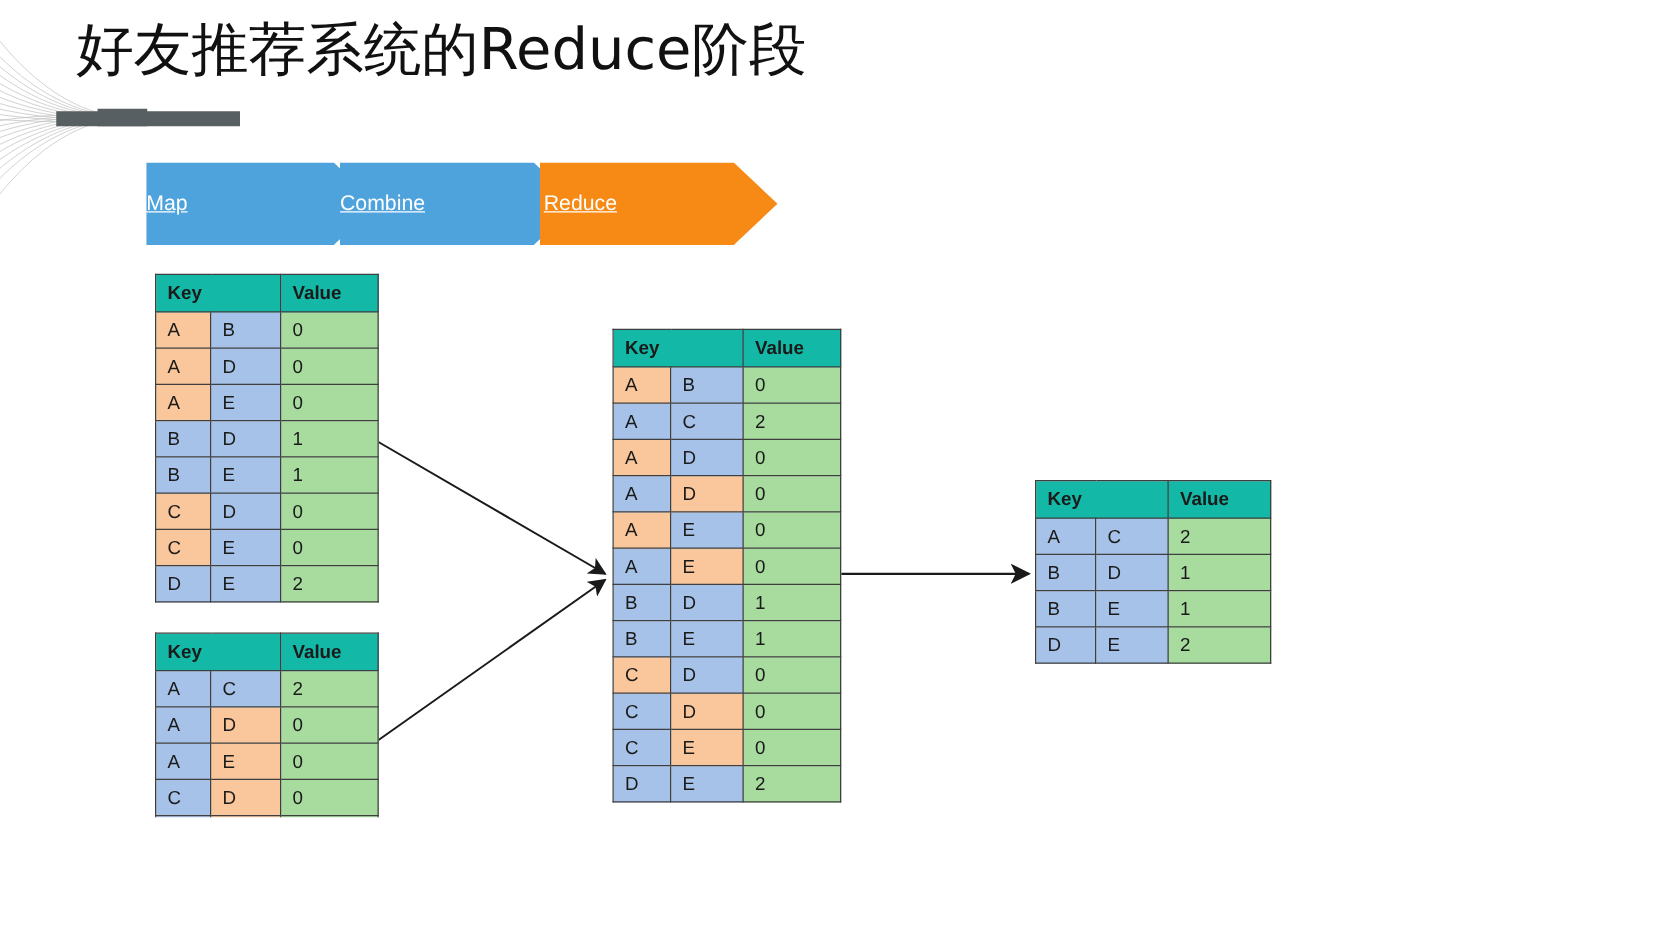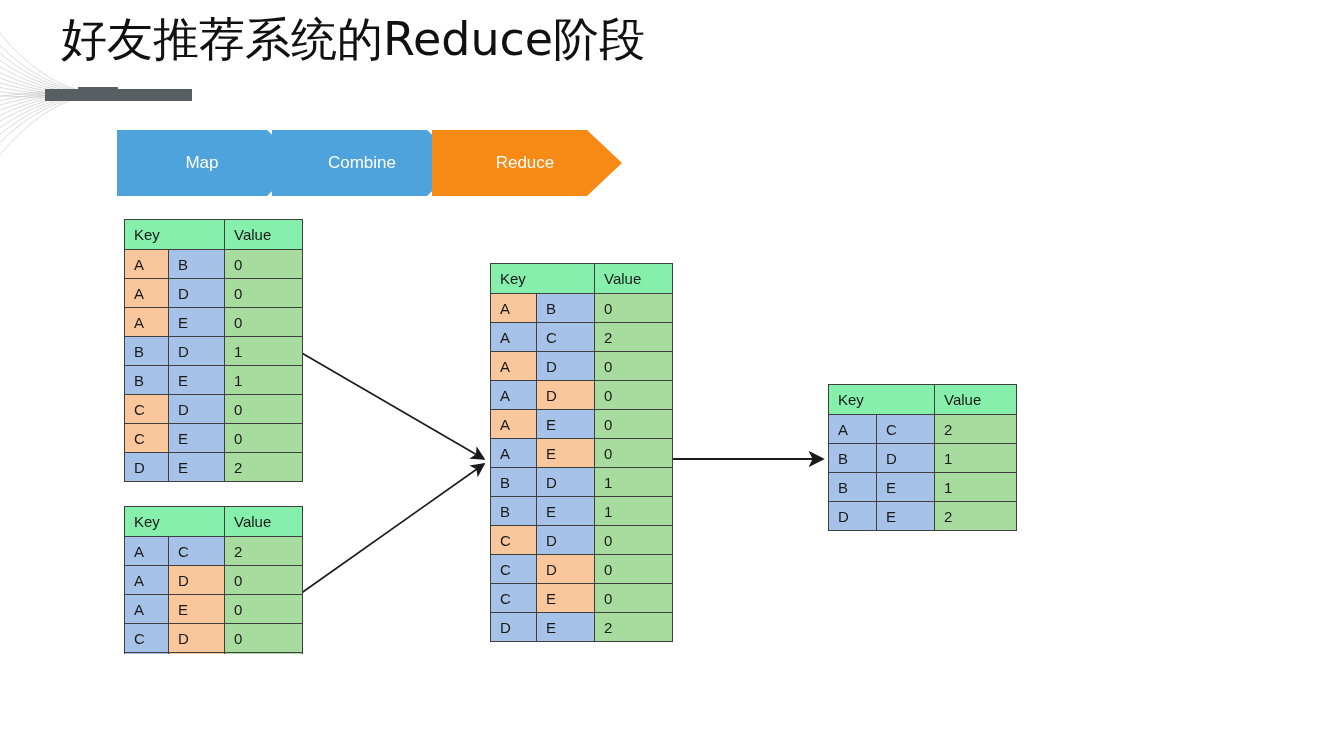--- a/index.html
+++ b/index.html
@@ -57,22 +57,22 @@
     width: 505px;
     height: 66px;
   }
   .chev-label {
     position: absolute;
     top: 0;
     height: 66px;
     line-height: 66px;
     color: #ffffff;
     font-size: 17px;
-    text-align: center;
     pointer-events: none;
+    text-decoration: underline;
   }
 
   
   .kvtable {
     position: absolute;
     border-collapse: collapse;
     background: #ffffff;
     border: 1.4px solid #3f3f3f;
     table-layout: fixed;
   }
@@ -81,22 +81,23 @@
     font-size: 15px;
     font-weight: normal;
     text-align: left;
     padding: 0 0 0 9px;
     color: #1a1a1a;
     height: 29px;
     box-sizing: border-box;
     font-family: "Liberation Sans", sans-serif;
   }
   .kvtable th {
-    background: #86efac;
+    background: #14b8a6;
     height: 30px;
+    font-weight: bold;
   }
   .c-k1 { width: 44px; }
   .c-k2 { width: 56px; }
   .c-v  { width: 78px; }
 
   .blue   { background: #a6c2e8; }
   .orange { background: #f9c79b; }
   .green  { background: #a8dc9f; }
 
   

